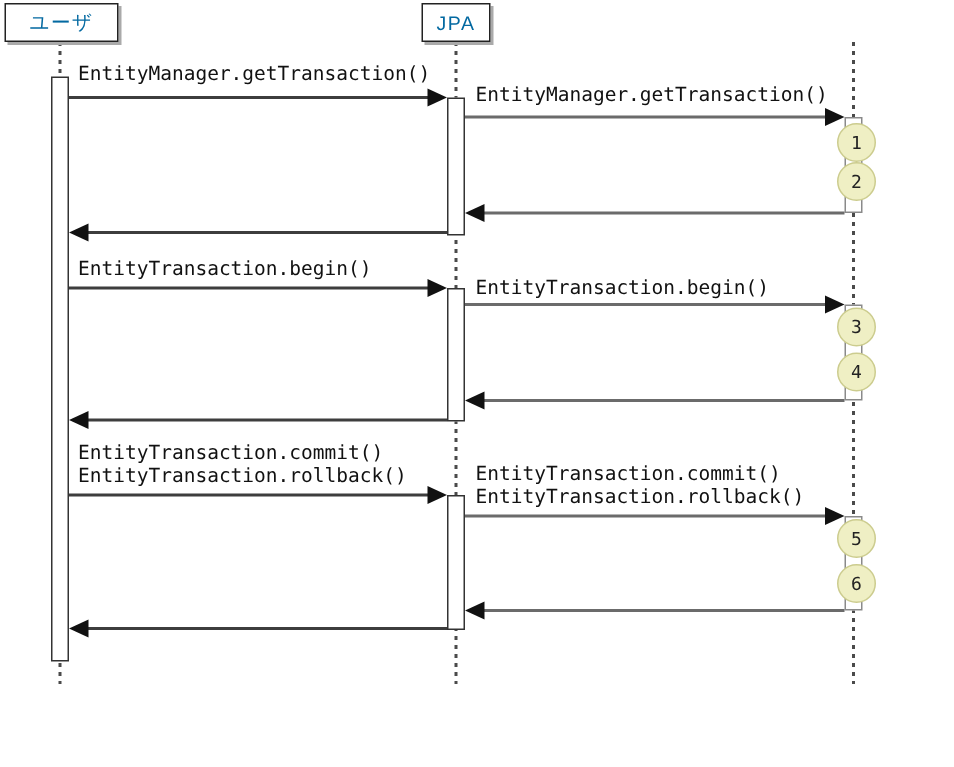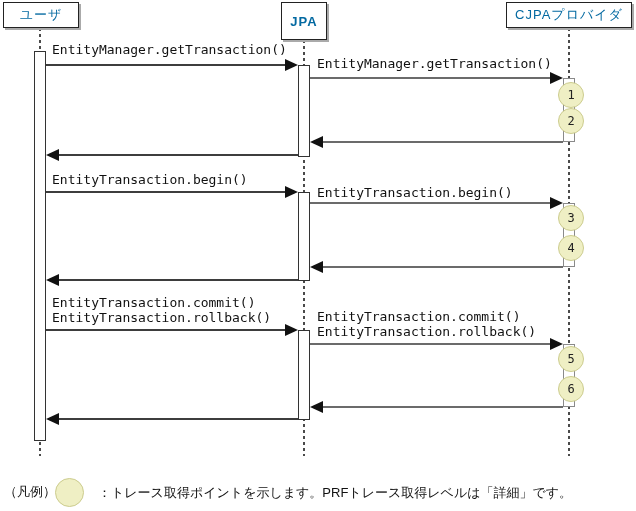--- a/index.html
+++ b/index.html
@@ -45,25 +45,20 @@
   .legend-circle{
     position:absolute;left:55px;top:2px;width:29px;height:29px;border-radius:50%;
     box-sizing:border-box;background:var(--trace-fill,#efefc4);border:1px solid var(--trace-border,#cccc8e);
   }
   .legend-text{position:absolute;left:98px;top:8px;font-size:13px;color:#111;white-space:nowrap;}
 </style>
 </head>
 <body>
 
 <div id="stage">
-  <div class="legend">
-    <span class="legend-prefix">（凡例）</span>
-    <span class="legend-circle"></span>
-    <span class="legend-text">：トレース取得ポイントを示します。PRFトレース取得レベルは「詳細」です。</span>
-  </div>
 <div class="lifeline" style="left: 39px; top: 28px; height: 428px;"></div>
     <div class="lifeline" style="left: 303px; top: 28px; height: 428px;"></div>
     <div class="lifeline" style="left: 568px; top: 28px; height: 428px;"></div>
     <div class="activation dark" style="left: 34px; top: 51px; width: 12px; height: 390px;"></div>
     <div class="activation dark" style="left: 298px; top: 65px; width: 12px; height: 92px;"></div>
     <div class="activation dark" style="left: 298px; top: 192px; width: 12px; height: 89px;"></div>
     <div class="activation dark" style="left: 298px; top: 330px; width: 12px; height: 90px;"></div>
     <div class="activation gray" style="left: 563px; top: 78px; width: 12px; height: 64px;"></div>
     <div class="activation gray" style="left: 563px; top: 203px; width: 12px; height: 64px;"></div>
     <div class="activation gray" style="left: 563px; top: 344px; width: 12px; height: 63px;"></div>
@@ -101,19 +96,16 @@
     <div class="arrowhead head-left" style="top: 413px; left: 46px;"></div>
     <div class="trace-point" style="left: 558px; top: 82px;">1</div>
     <div class="trace-point" style="left: 558px; top: 108px;">2</div>
     <div class="trace-point" style="left: 558px; top: 205px;">3</div>
     <div class="trace-point" style="left: 558px; top: 235px;">4</div>
     <div class="trace-point" style="left: 558px; top: 346px;">5</div>
     <div class="trace-point" style="left: 558px; top: 376px;">6</div>
     <div class="actor-box" style="left: 3px; top: 2px; width: 76px; height: 26px;">
       <div class="actor-label">ユーザ</div>
     </div>
-    <div class="actor-box" style="left: 281px; top: 2px; width: 46px; height: 38px; font-weight: bold;">
+    <div class="actor-box" style="left: 281px; top: 2px; width: 46px; height: 26px;">
       <div class="actor-label">JPA</div>
-    </div>
-    <div class="actor-box" style="left: 506px; top: 2px; width: 126px; height: 26px;">
-      <div class="actor-label">CJPAプロバイダ</div>
     </div>
   </div>
 
 </body></html>

